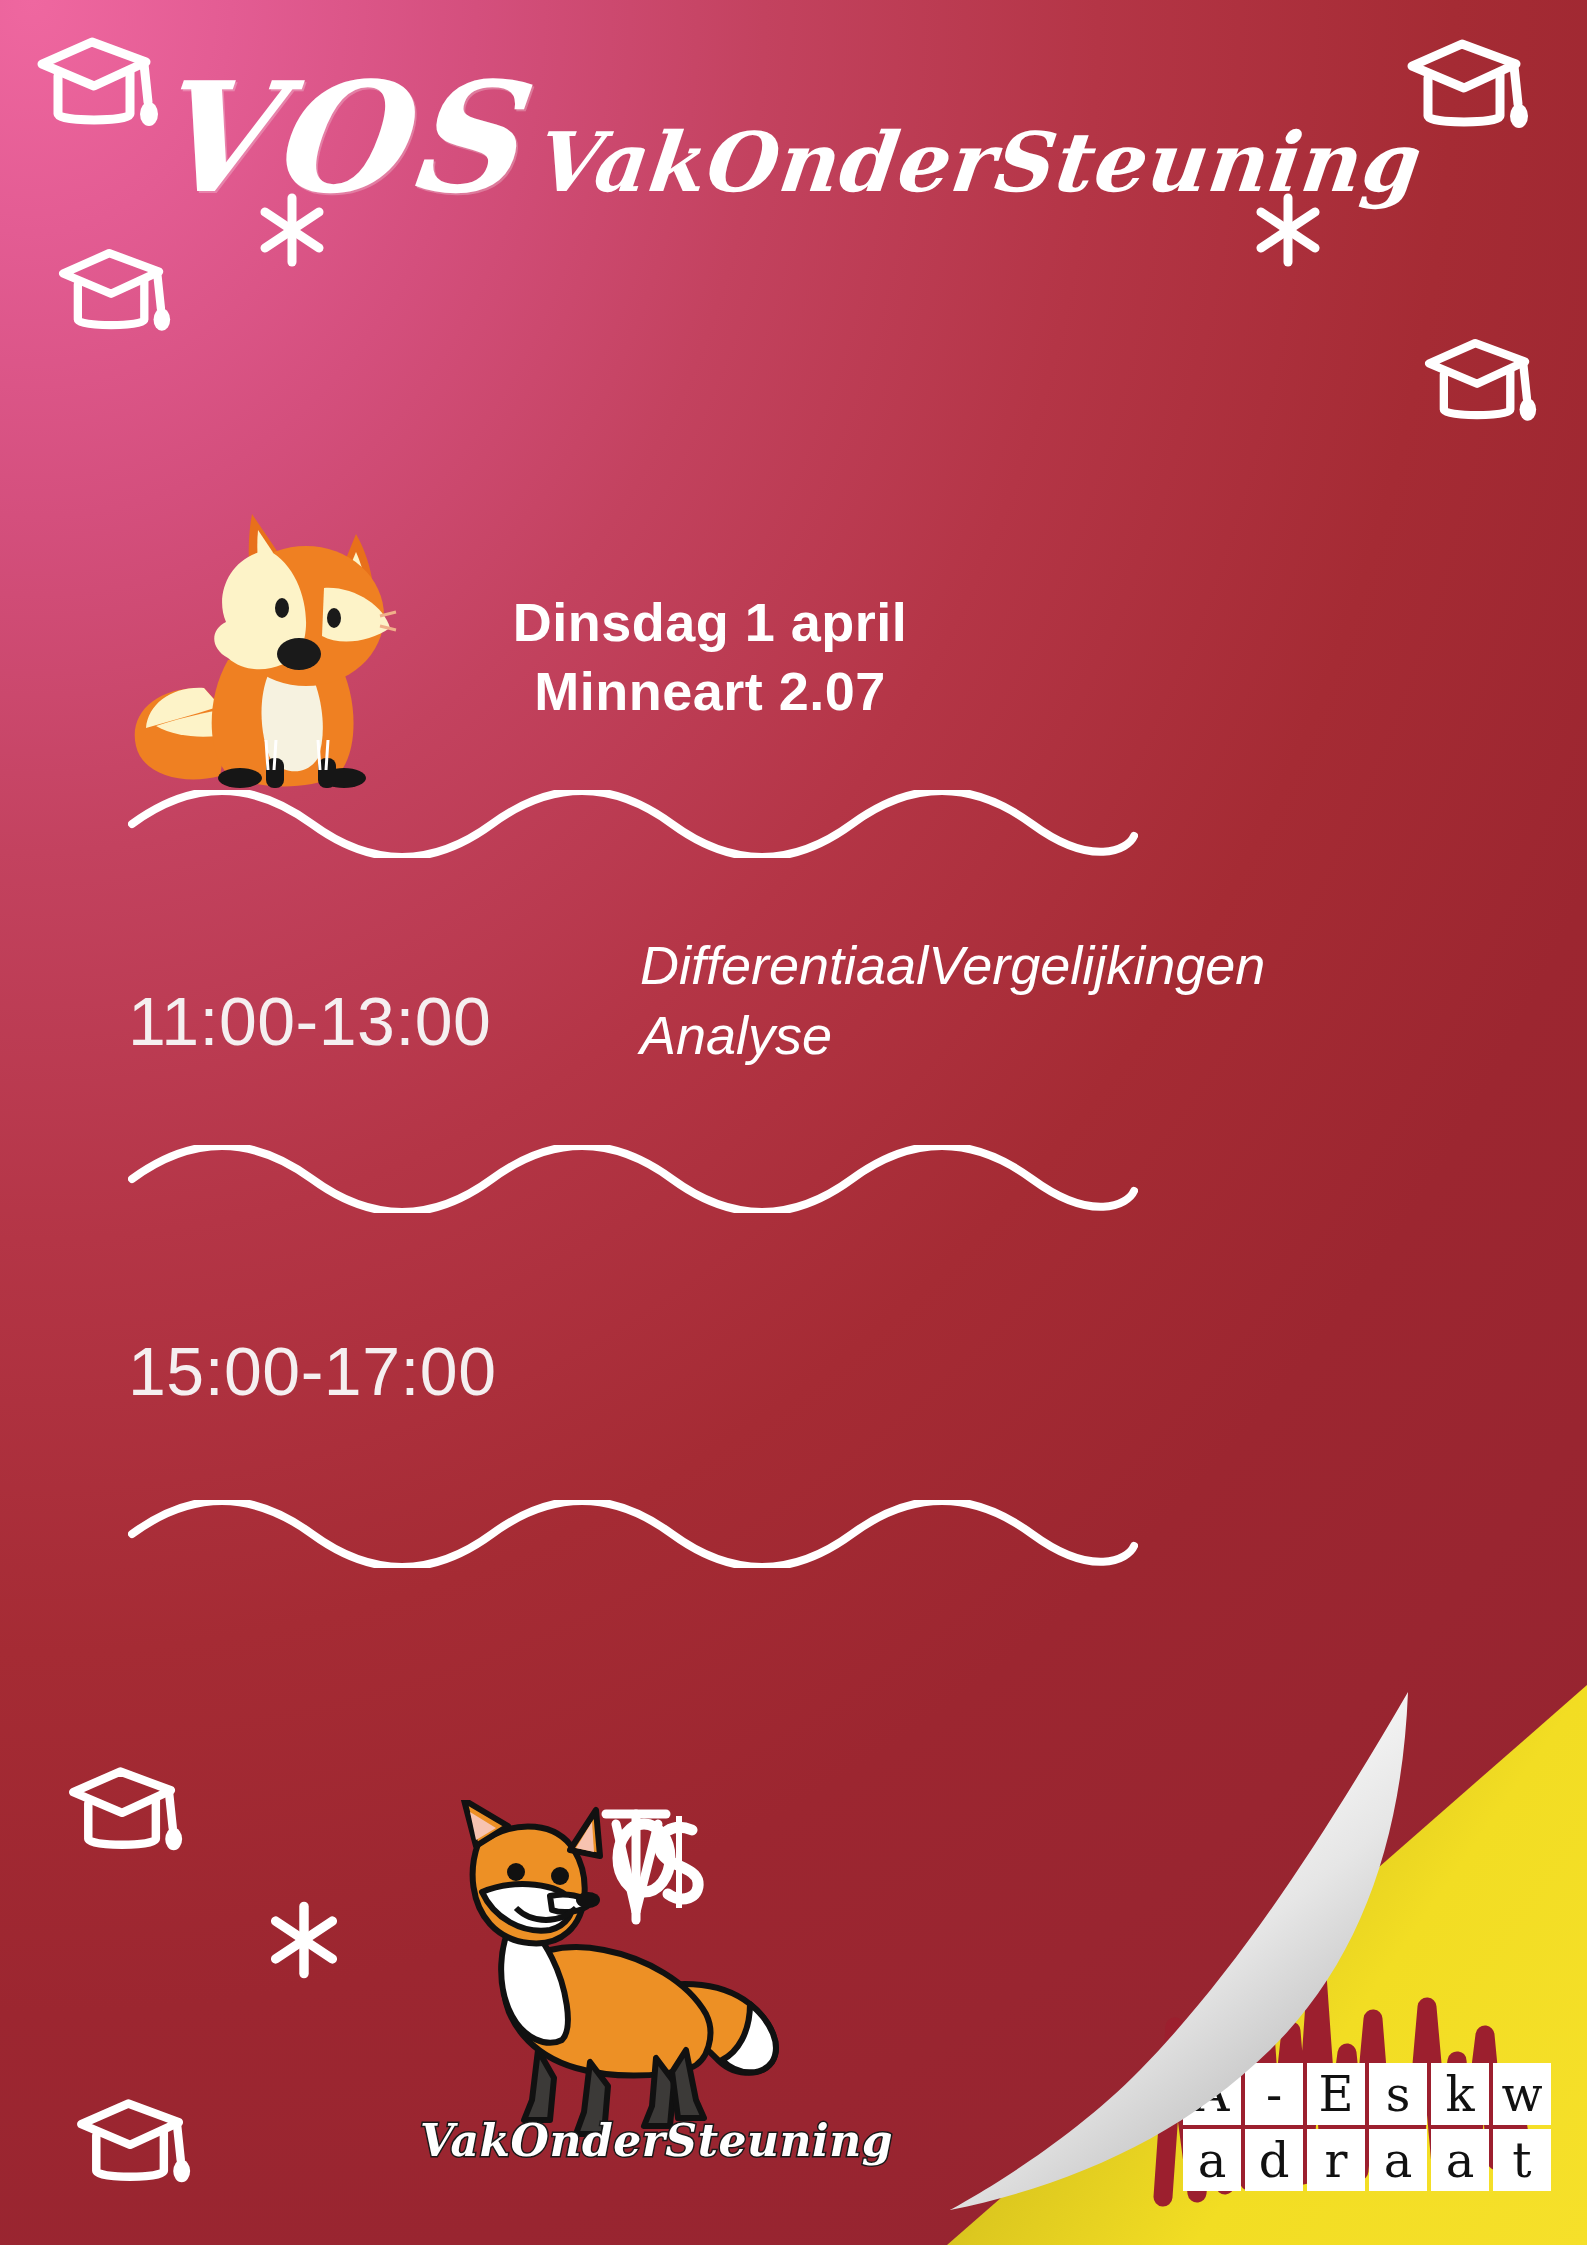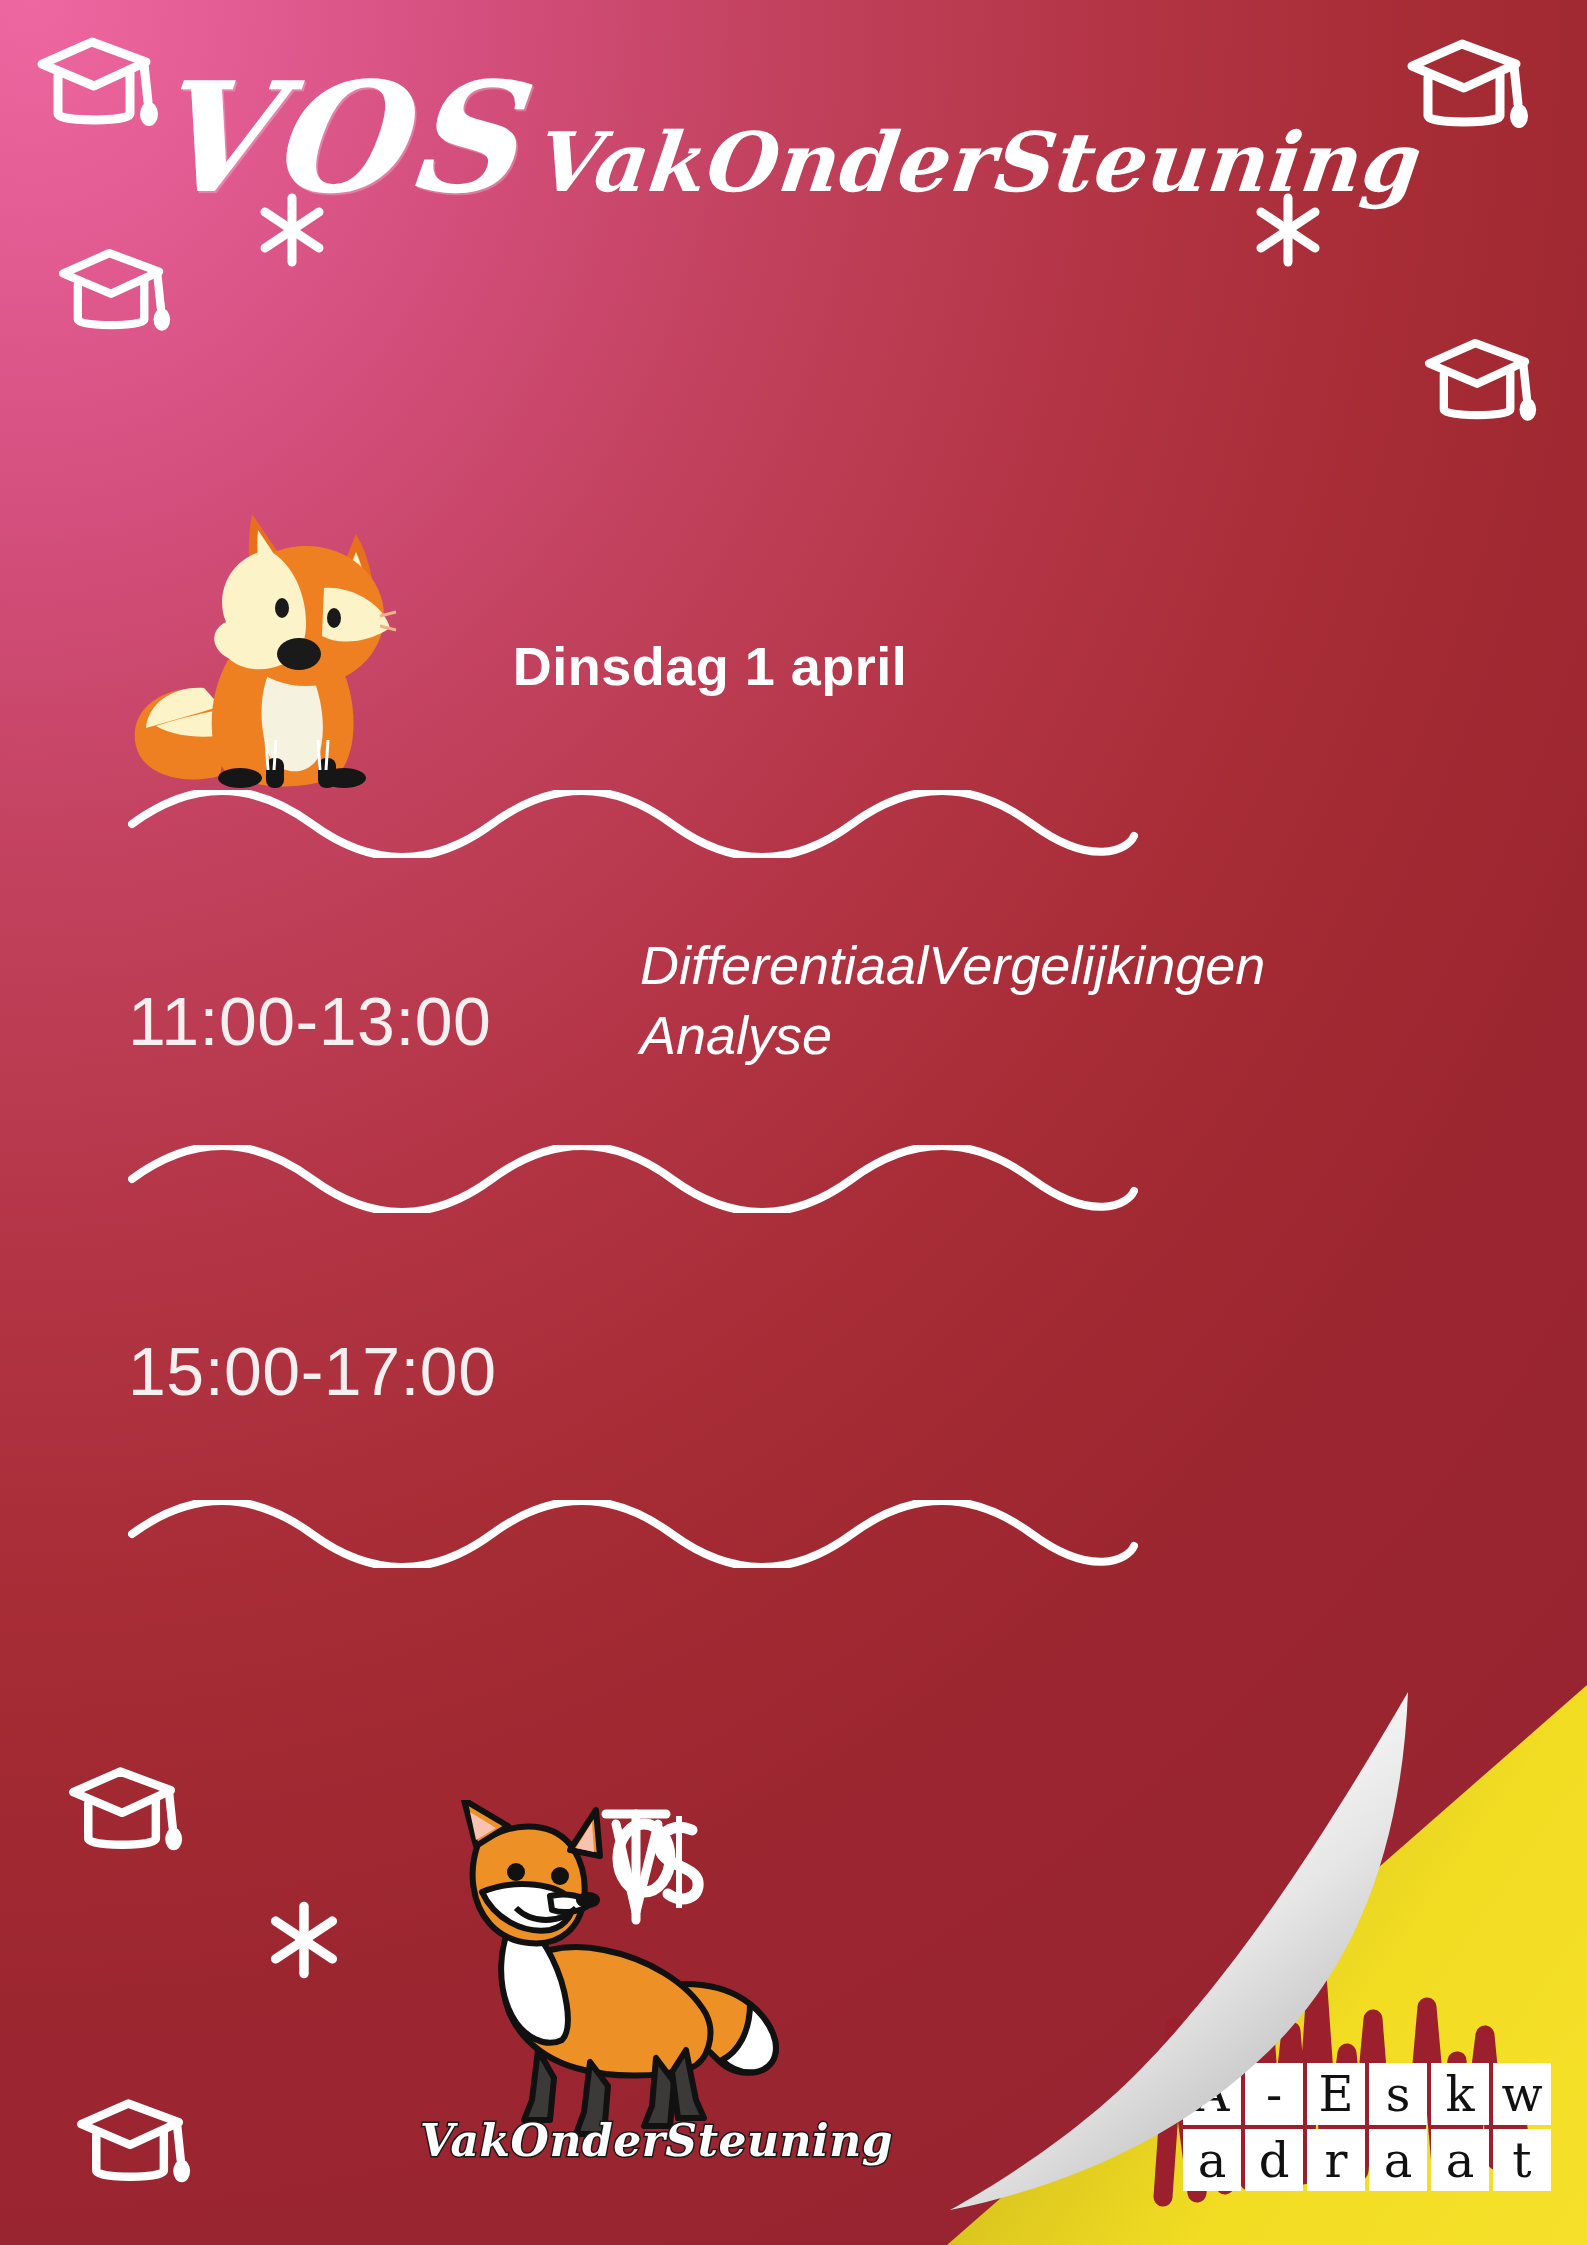--- a/index.html
+++ b/index.html
@@ -84,21 +84,20 @@
     display:inline-block;
   }
 
   
   #when{
     position:absolute;left:330px;top:588px;width:760px;
     text-align:center;color:#fff;
     font-family:"Liberation Sans",sans-serif;
     font-weight:700;font-size:54px;line-height:1.28;
     letter-spacing:.5px;
-    margin-top:44px;
   }
 
   
   .wave{position:absolute;left:128px;width:1010px;height:68px;}
 
   
   .slot{position:absolute;left:0;right:0;}
   .slot .time{
     position:absolute;left:128px;
     color:#f5eff0;
@@ -309,20 +308,21 @@
     <ellipse cx="226" cy="128" rx="7" ry="10" fill="#1a1a1a"></ellipse>
 
     <ellipse cx="191" cy="164" rx="22" ry="16" fill="#1a1a1a"></ellipse>
 
     <path d="M158 250 L160 280 M168 250 L166 280" stroke="#fff" stroke-width="3" fill="none"></path>
     <path d="M210 250 L212 280 M220 250 L218 280" stroke="#fff" stroke-width="3" fill="none"></path>
   </svg>
 
   <div id="when">
     <div>Dinsdag 1 april</div>
+    <div>Minneart 2.07</div>
   </div>
 
   <svg class="wave" style="top:790px" viewBox="0 0 1010 68" preserveAspectRatio="none">
     <path d="M4 34 C 64 -10 124 -10 184 34 S 304 78 364 34 S 484 -10 544 34
              S 664 78 724 34 S 844 -10 904 34 S 1000 60 1006 46" fill="none" stroke="#fff" stroke-width="8" stroke-linecap="round"></path>
   </svg>
 
   <div class="slot">
     <div class="time" style="top:982px">11:00-13:00</div>
     <div class="subjects" style="top:930px">

